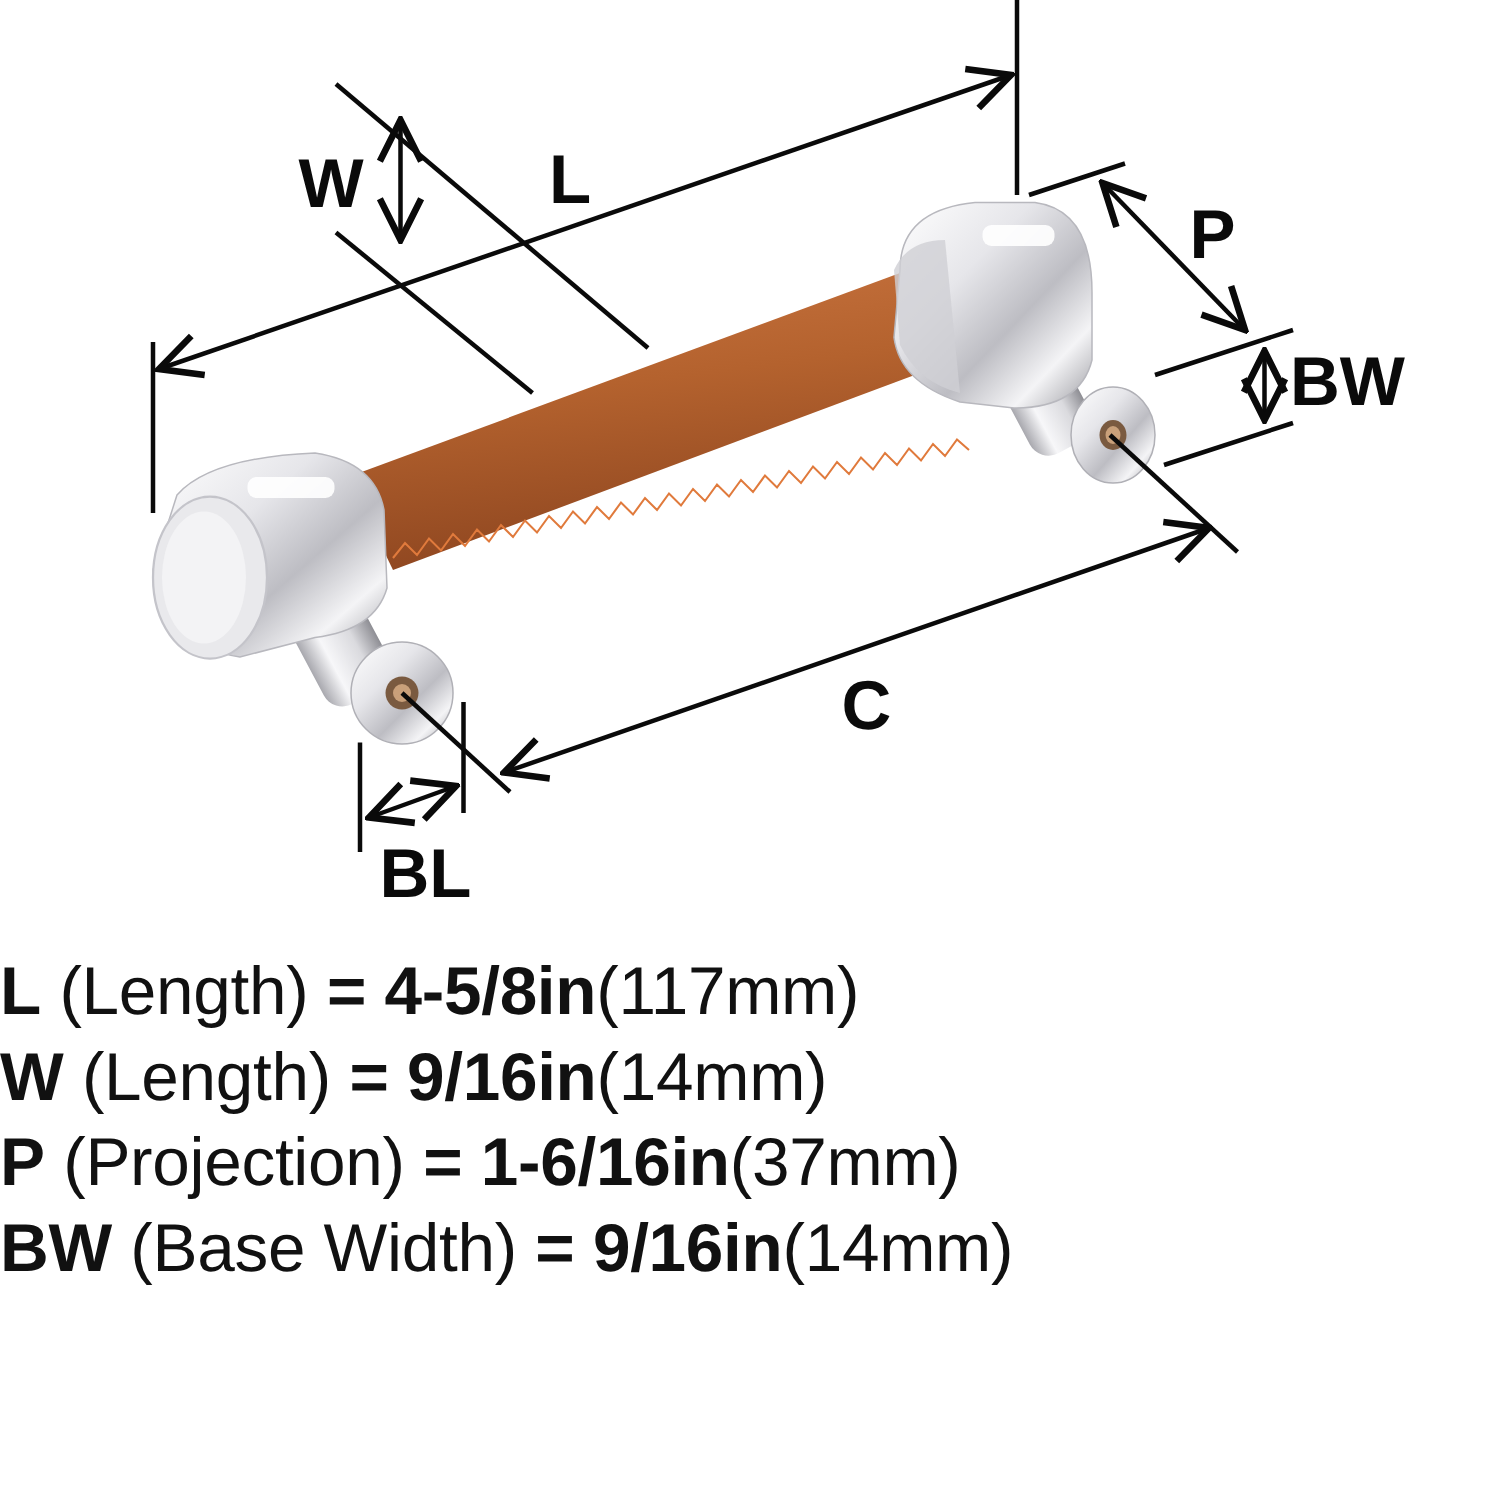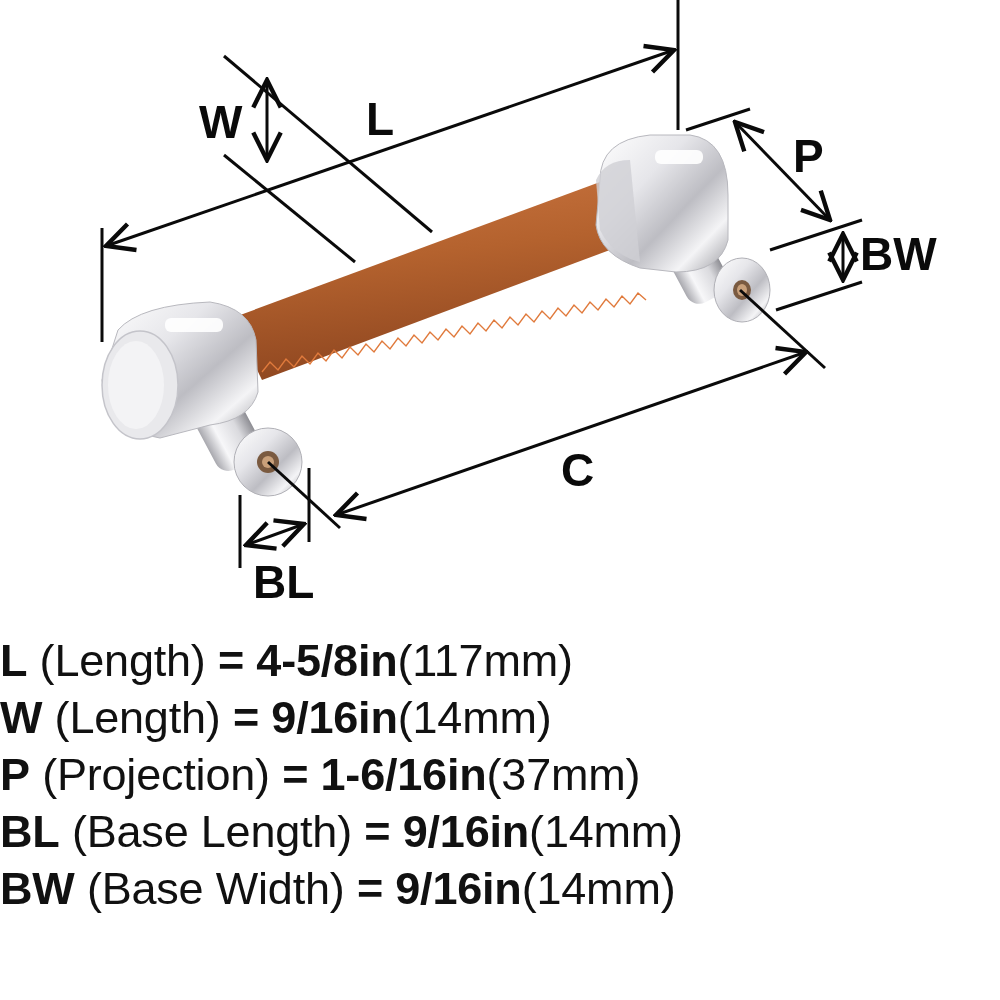--- a/index.html
+++ b/index.html
@@ -118,24 +118,18 @@
     <span class="eq">=</span>
     <span class="imp">9/16in</span><span class="met">(14mm)</span>
   </div>
   <div class="spec-row">
     <span class="sym">P</span>
     <span class="name">(Projection)</span>
     <span class="eq">=</span>
     <span class="imp">1-6/16in</span><span class="met">(37mm)</span>
   </div>
   <div class="spec-row">
-    <span class="sym">BL</span>
-    <span class="name">(Base Length)</span>
-    <span class="eq">=</span>
-    <span class="imp">9/16in</span><span class="met">(14mm)</span>
-  </div>
-  <div class="spec-row">
     <span class="sym">BW</span>
     <span class="name">(Base Width)</span>
     <span class="eq">=</span>
     <span class="imp">9/16in</span><span class="met">(14mm)</span>
   </div>
 </div>
 
 </body></html>

